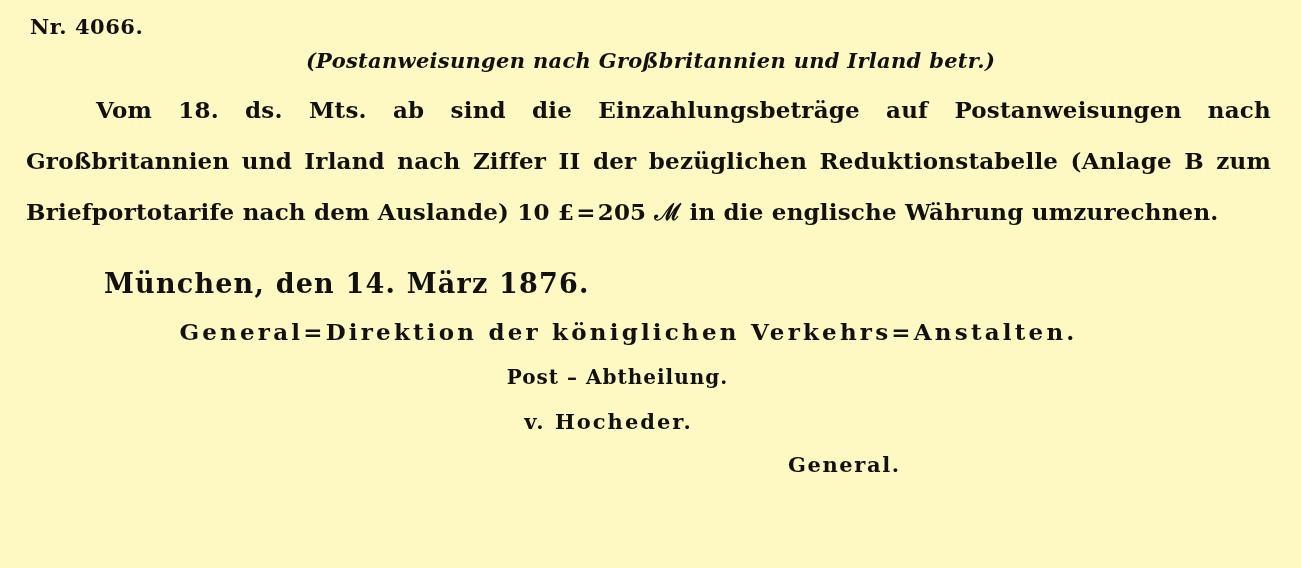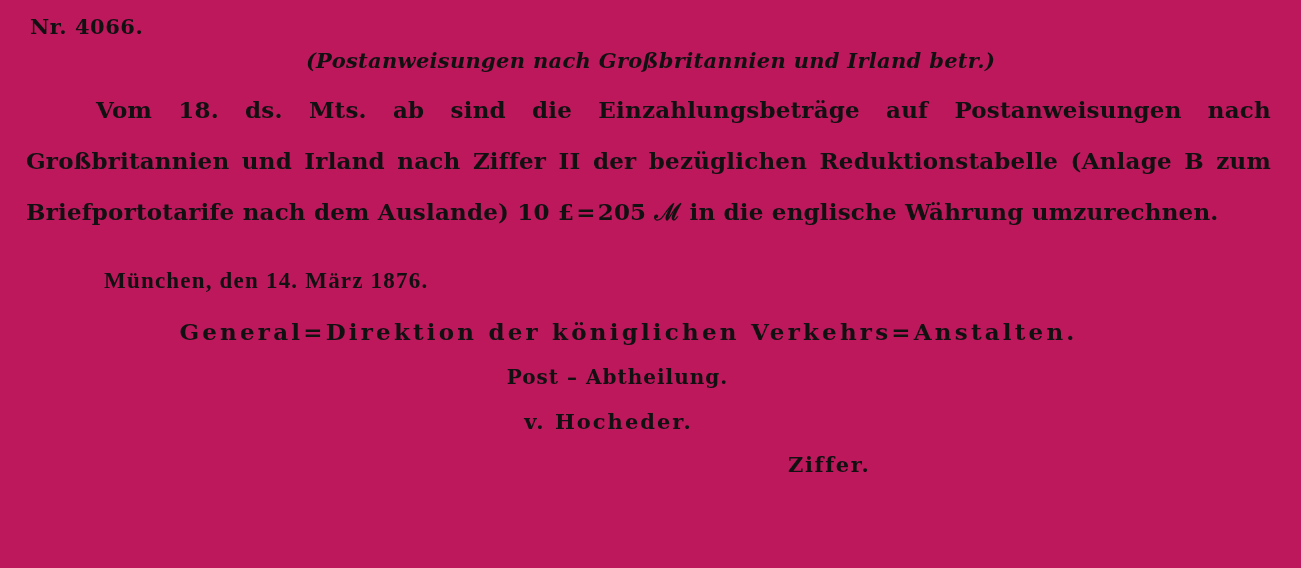--- a/index.html
+++ b/index.html
@@ -4,21 +4,21 @@
 <style>
   html, body {
     margin: 0;
     padding: 0;
     background: #ffffff;
   }
   .page {
     position: relative;
     width: 1301px;
     height: 568px;
-    background: #be185d;
+    background: #fef9c3;
     overflow: hidden;
     font-family: "DejaVu Serif", serif;
     color: #111111;
   }
   
   .fraktur {
     font-family: "DejaVu Serif", serif;
     font-weight: 700;
   }
   .doc-number {
@@ -54,23 +54,22 @@
     width: 70px;
   }
   .roman {
     font-family: "DejaVu Serif", serif;
     font-weight: 700;
   }
   .place-date {
     position: absolute;
     left: 104px;
     top: 268px;
-    font-size: 23px;
+    font-size: 27px;
     letter-spacing: 1.2px;
-    font-family: Liberation Serif, serif;
   }
   .authority {
     position: absolute;
     left: 0;
     top: 318px;
     width: 1301px;
     text-align: center;
     font-size: 23px;
     letter-spacing: 3.2px;
     padding-right: 44px;
@@ -131,16 +130,16 @@
   </div>
 
   <div class="place-date fraktur">München, den 14. März 1876.</div>
 
   <div class="authority fraktur">General=Direktion der königlichen Verkehrs=Anstalten.</div>
 
   <div class="department fraktur">Post – Abtheilung.</div>
 
   <div class="signature-1 fraktur">v. Hocheder.</div>
 
-  <div class="signature-2 fraktur">Ziffer.</div>
+  <div class="signature-2 fraktur">General.</div>
 
 
 </div>
 
 </body></html>

